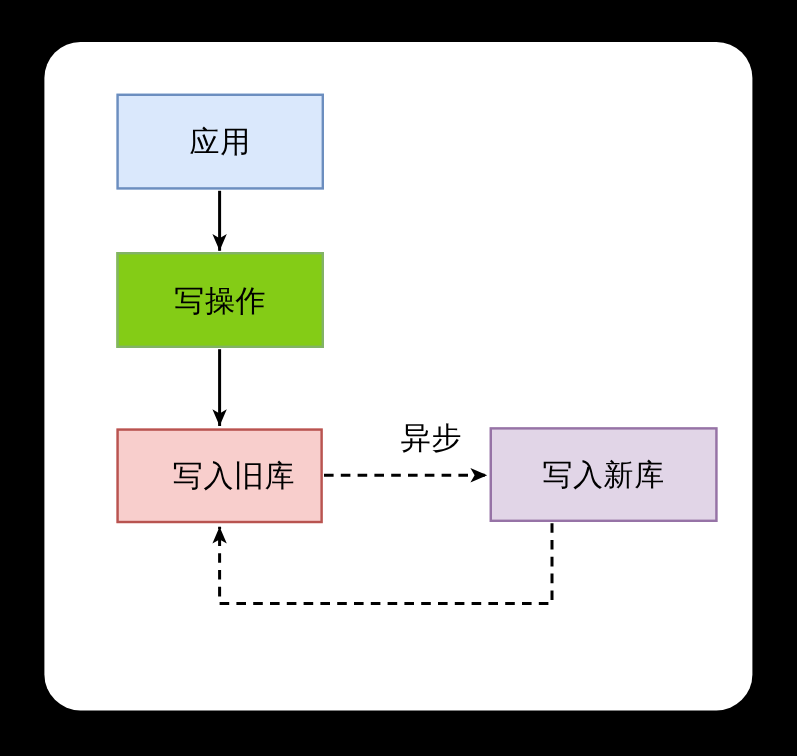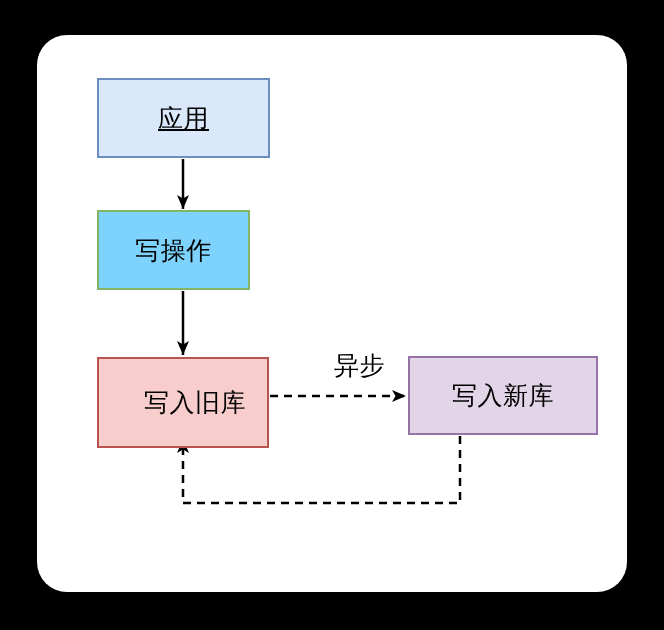--- a/index.html
+++ b/index.html
@@ -31,28 +31,28 @@
     display: flex;
     align-items: center;
     justify-content: center;
     font-size: 25px;
     color: #000000;
     letter-spacing: 0.5px;
     z-index: 2;
   }
   .node-app {
     left: 97px; top: 78px; width: 173px; height: 80px;
-    background: #dae8fc; border-color: #6c8ebf; text-decoration: underline;
+    background: #dae8fc; border-color: #6c8ebf;
   }
   .node-write-op {
-    left: 97px; top: 210px; width: 153px; height: 80px;
-    background: #7dd3fc; border-color: #82b366;
+    left: 97px; top: 210px; width: 173px; height: 80px;
+    background: #84cc16; border-color: #82b366;
   }
   .node-write-old {
-    left: 97px; top: 357px; width: 172px; height: 91px;
+    left: 97px; top: 357px; width: 172px; height: 79px;
     background: #f8cecc; border-color: #b85450; padding-left: 24px;
   }
   .node-write-new {
     left: 408px; top: 356px; width: 190px; height: 79px;
     background: #e1d5e7; border-color: #9673a6;
   }
   .edges-layer {
     position: absolute;
     left: 0; top: 0;
     width: 664px; height: 630px;

